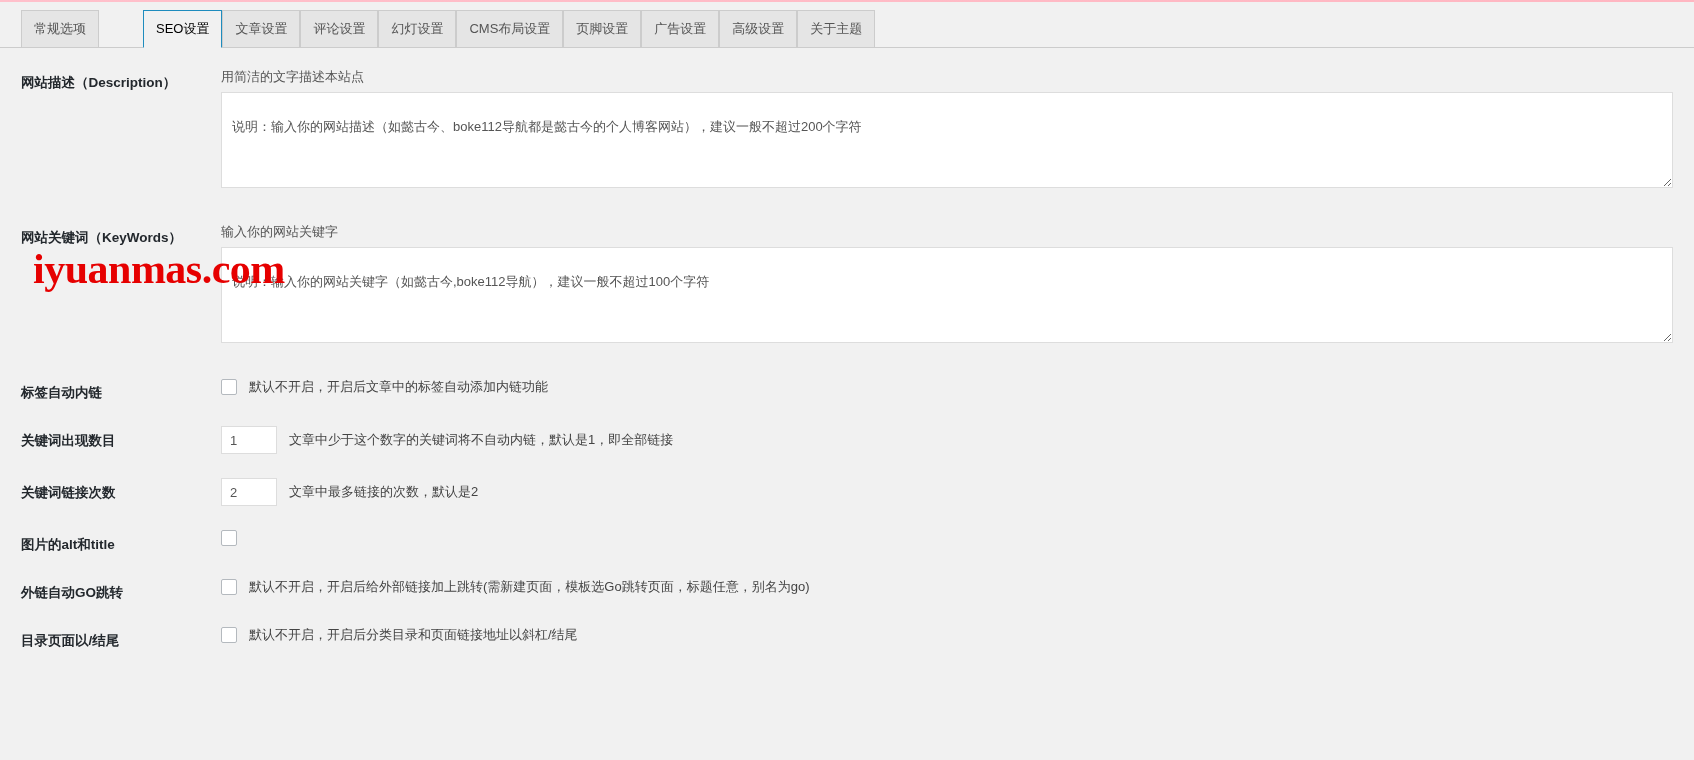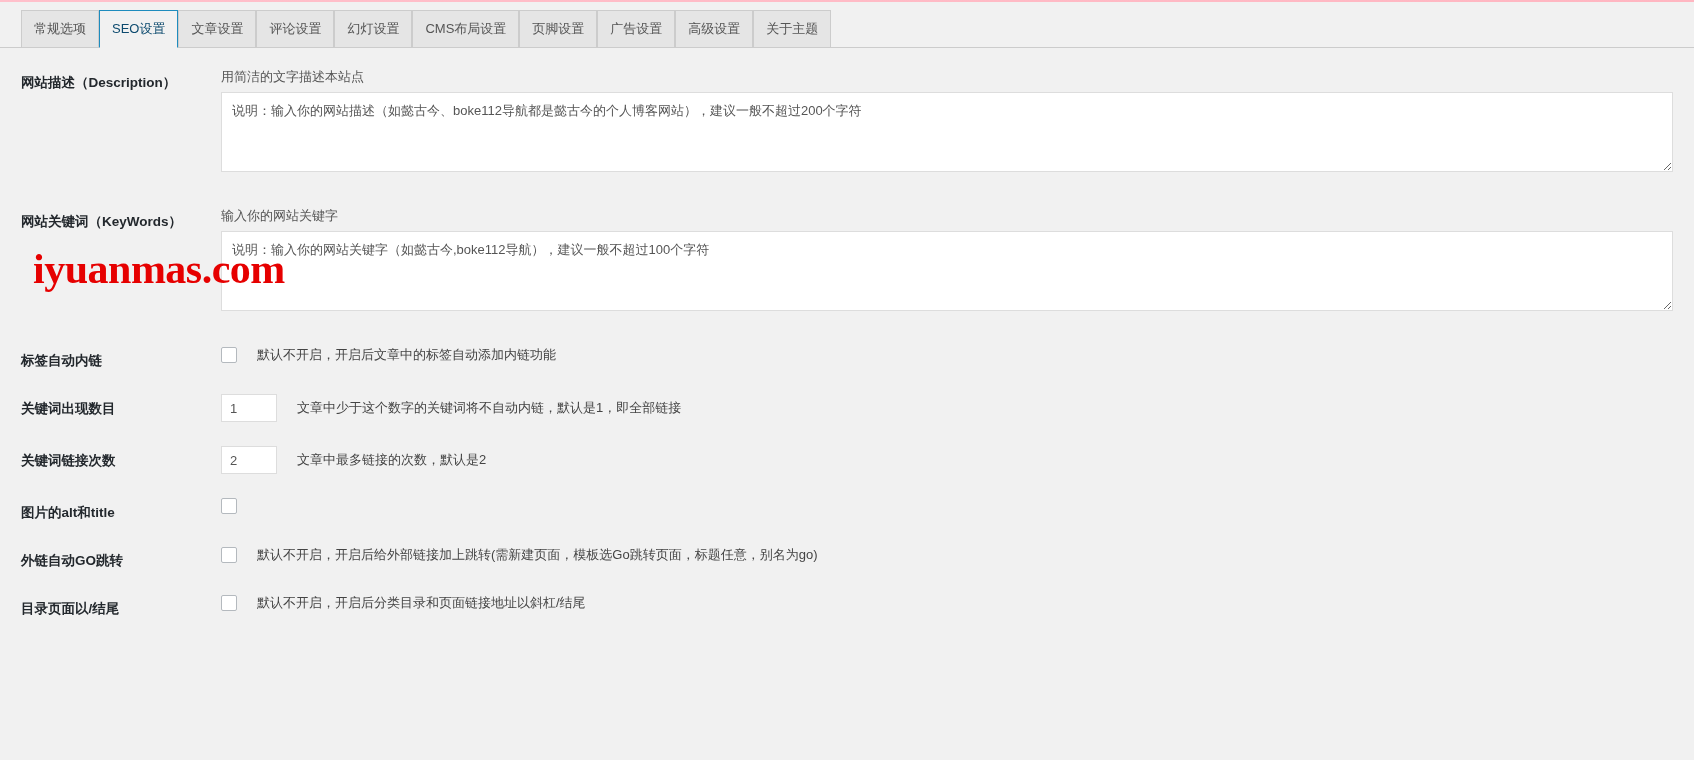--- a/index.html
+++ b/index.html
@@ -30,23 +30,24 @@
       border: 1px solid #ccc;
       color: #555;
       cursor: pointer;
       font-size: 13px;
       position: relative;
       bottom: -1px;
       border-bottom: 1px solid #ccc;
     }
     .tab.active {
       background: #f1f1f1;
-      color: #0c4a6e;
+      color: #000000;
       border: 1px solid #1e8cbe;
       border-bottom: 1px solid #f1f1f1;
+      margin-left: 44px;
     }
     .content {
       padding: 20px 21px 10px 21px;
     }
     .form-row {
       display: flex;
       align-items: flex-start;
       margin-bottom: 32px;
     }
     .form-row.tight {
@@ -63,34 +64,34 @@
     .form-control {
       flex: 1;
     }
     .hint-above {
       color: #555;
       font-size: 13px;
       margin-bottom: 6px;
     }
     textarea.big {
       width: 100%;
-      height: 80px;
+      height: 96px;
       border: 1px solid #ddd;
       background: #fff;
-      padding: 8px 10px;
+      padding: 24px 10px;
       font-size: 13px;
       font-family: inherit;
       color: #555;
       resize: vertical;
       line-height: 1.6;
     }
     .inline-group {
       display: flex;
       align-items: center;
-      gap: 20px;
+      gap: 12px;
     }
     .chk {
       width: 16px;
       height: 16px;
       border: 1px solid #b4b9be;
       background: #fff;
       cursor: pointer;
       appearance: none;
       border-radius: 2px;
     }

